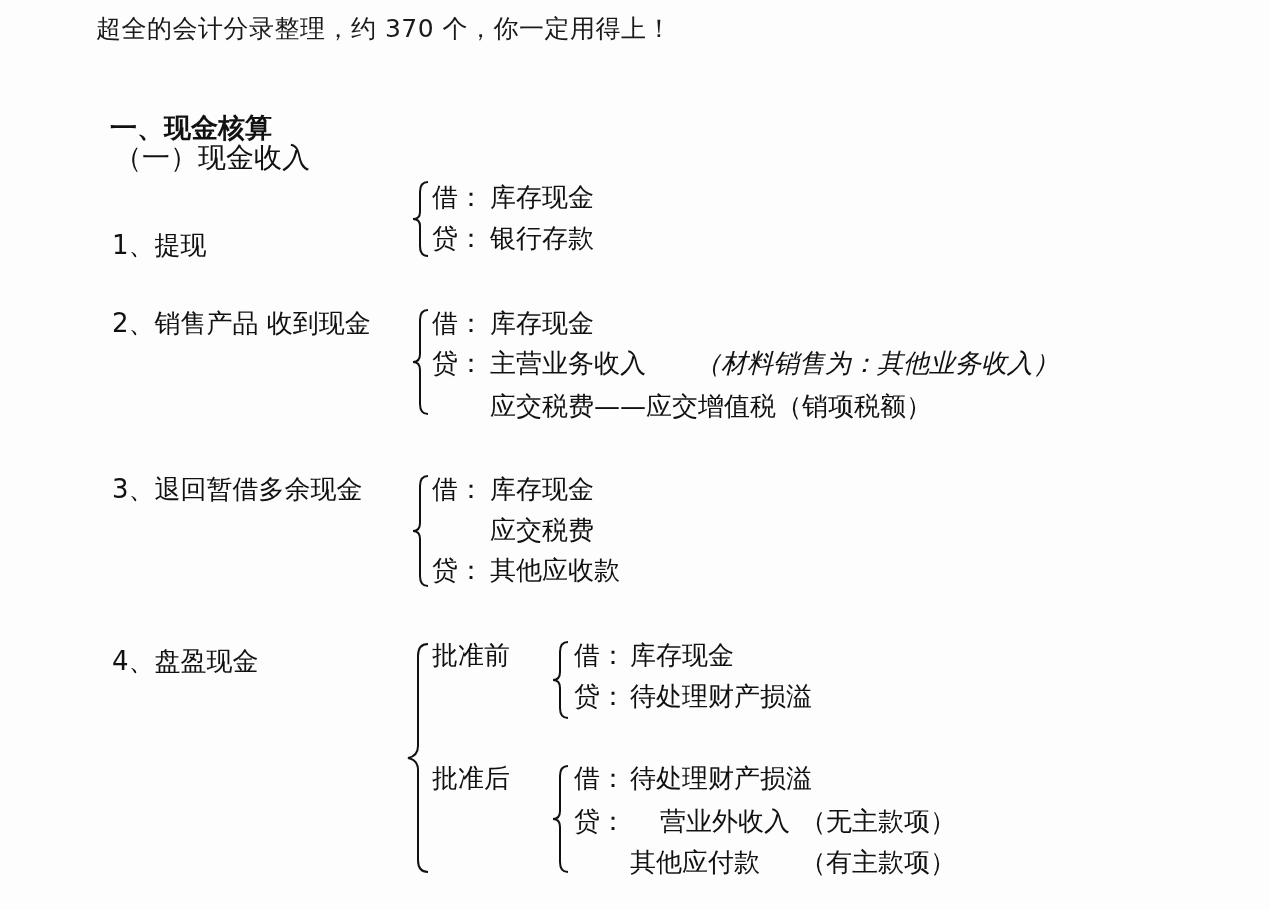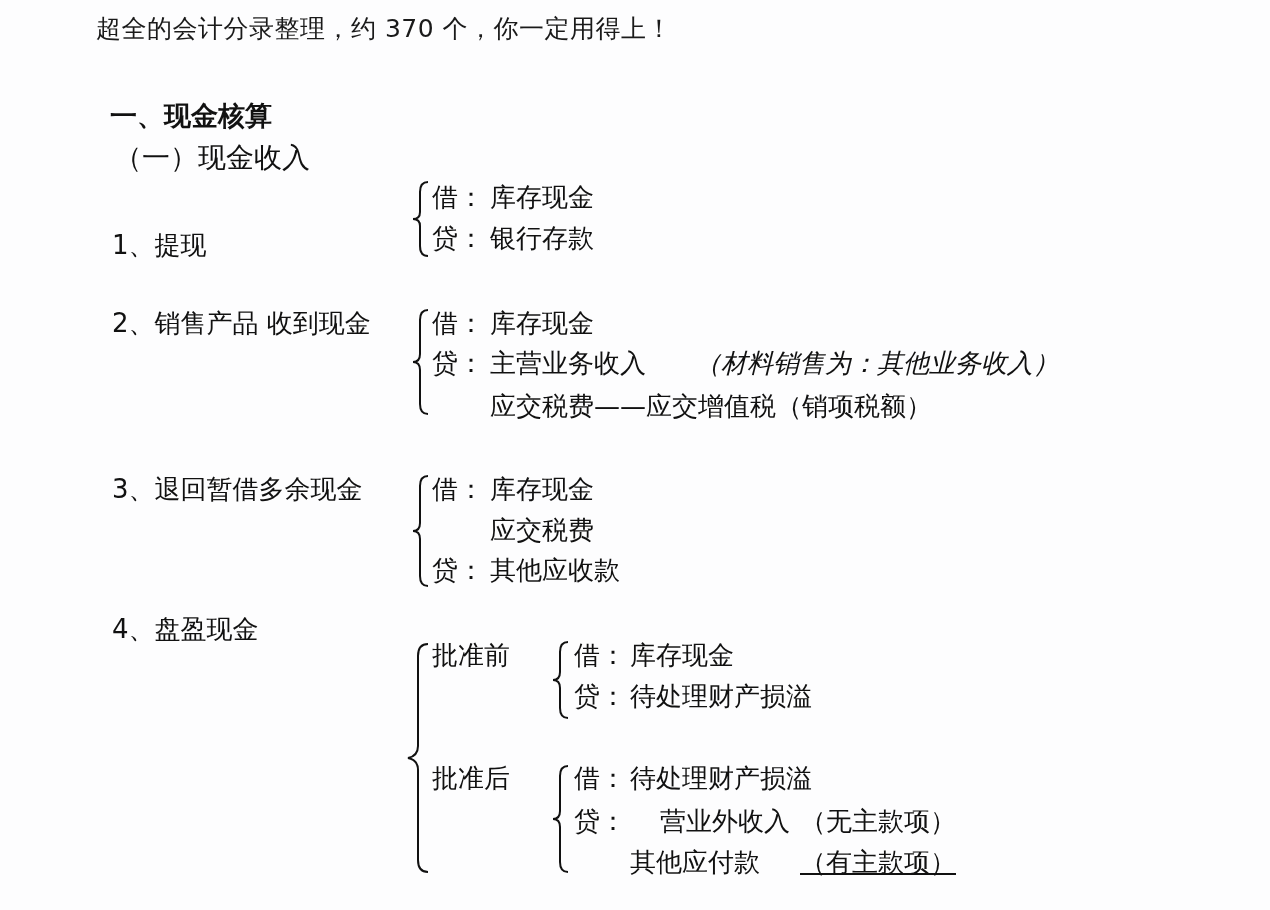--- a/index.html
+++ b/index.html
@@ -6,21 +6,21 @@
     body {
       width: 1270px; height: 910px;
       background: #fdfdfe;
       position: relative;
       overflow: hidden;
       font-family: "DejaVu Sans", "Liberation Sans", sans-serif;
       color: #111;
     }
     .abs { position: absolute; white-space: nowrap; }
     .intro { left: 96px; top: 12px; font-size: 25px; color: #1a1a1a; letter-spacing: 0.5px; }
-    .h1 { left: 110px; top: 98px; font-size: 27px; font-weight: bold; color: #111; }
+    .h1 { left: 110px; top: 110px; font-size: 27px; font-weight: bold; color: #111; }
     .h2 { left: 114px; top: 139px; font-size: 28px; }
     .item-title { font-size: 26px; left: 112px; }
     .entry { font-size: 26px; }
     .note { font-size: 26px; }
     .brace { position: absolute; }
     .brace svg { display: block; overflow: visible; }
     .brace path { fill: none; stroke: #111; stroke-width: 2; }
   </style>
 </head>
 <body>
@@ -66,21 +66,21 @@
       </svg>
   </div>
   <div class="abs entry" style="left:432px; top:472px;">借：</div>
   <div class="abs entry" style="left:490px; top:472px;">库存现金</div>
   <div class="abs entry" style="left:490px; top:513px;">应交税费</div>
   <div class="abs entry" style="left:432px; top:553px;">贷：</div>
   <div class="abs entry" style="left:490px; top:553px;text-align:right;">其他应收款</div>
 </div>
 
 <div>
-  <div class="abs item-title" style="top:612px;">4、盘盈现金</div>
+  <div class="abs item-title" style="top:644px;">4、盘盈现金</div>
   <div class="brace" style="left:404px; top:642px;">
     <svg width="26" height="232">
         <path d="M24 2 Q14 2 14 14 L14 104 Q14 114 4 116 Q14 118 14 128 L14 218 Q14 230 24 230"></path>
       </svg>
   </div>
 
   <div class="abs entry" style="left:432px; top:638px;">批准前</div>
   <div class="brace" style="left:550px; top:640px;">
     <svg width="20" height="80">
         <path d="M18 2 Q10 2 10 12 L10 32 Q10 40 3 40 Q10 40 10 48 L10 68 Q10 78 18 78"></path>
@@ -96,14 +96,14 @@
     <svg width="20" height="110">
         <path d="M18 2 Q10 2 10 12 L10 47 Q10 55 3 55 Q10 55 10 63 L10 98 Q10 108 18 108"></path>
       </svg>
   </div>
   <div class="abs entry" style="left:574px; top:761px;">借：</div>
   <div class="abs entry" style="left:630px; top:761px;">待处理财产损溢</div>
   <div class="abs entry" style="left:574px; top:804px;">贷：</div>
   <div class="abs entry" style="left:660px; top:804px;">营业外收入</div>
   <div class="abs note" style="left:800px; top:804px;">（无主款项）</div>
   <div class="abs entry" style="left:630px; top:845px;">其他应付款</div>
-  <div class="abs note" style="left:800px; top:845px;text-decoration:underline;">（有主款项）</div>
+  <div class="abs note" style="left:800px; top:845px;">（有主款项）</div>
 </div>
 
 </body></html>

